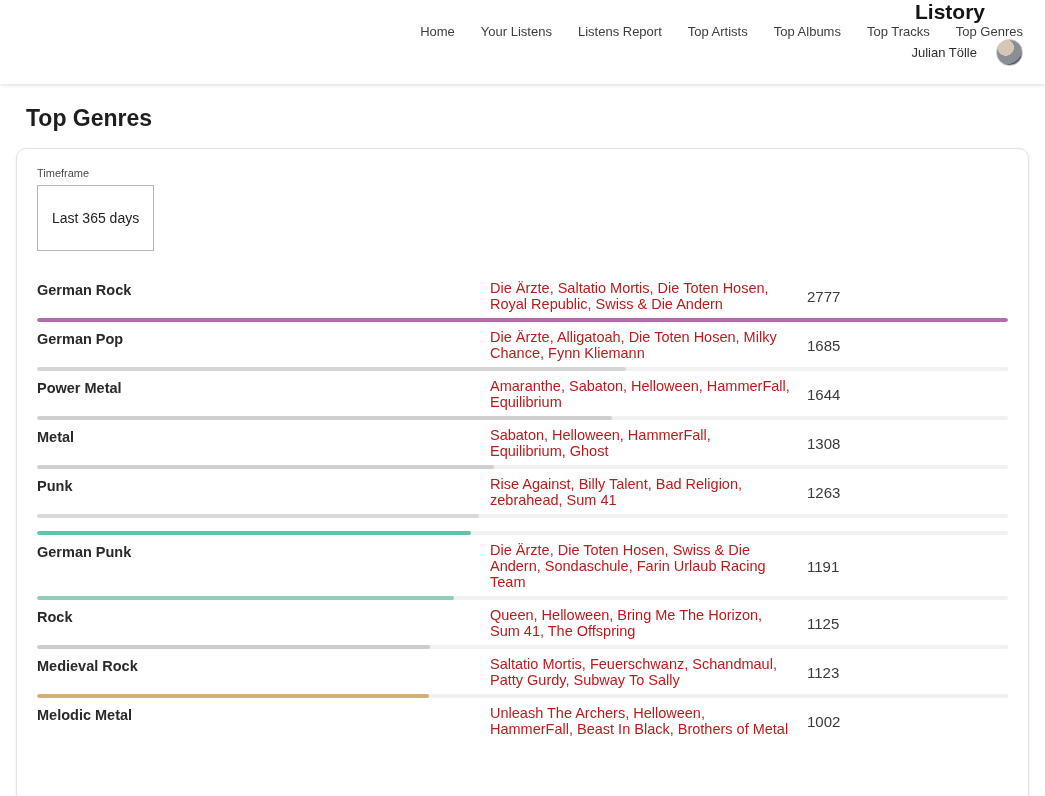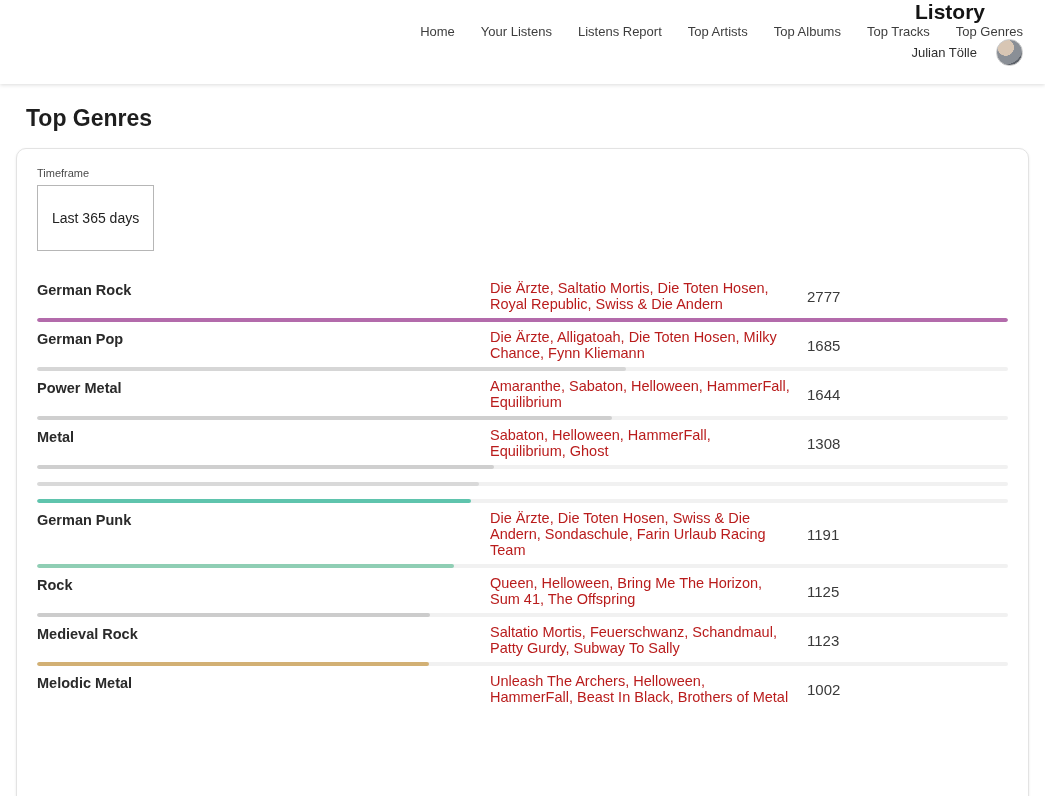--- a/index.html
+++ b/index.html
@@ -177,20 +177,25 @@
     <div class="row-grid">
       <div class="genre-name">Metal</div>
       <div class="genre-artists">Sabaton, Helloween, HammerFall, Equilibrium, Ghost</div>
       <div class="genre-count">1308</div>
     </div>
     <div class="bar-track">
       <div class="bar-fill" style="width: 47.1%; background: rgb(207, 207, 207);"></div>
     </div>
   </div>
       <div class="genre-row">
+    <div class="row-grid">
+      <div class="genre-name">Punk</div>
+      <div class="genre-artists">Rise Against, Billy Talent, Bad Religion, zebrahead, Sum 41</div>
+      <div class="genre-count">1263</div>
+    </div>
     <div class="bar-track">
       <div class="bar-fill" style="width: 45.5%; background: rgb(217, 217, 217);"></div>
     </div>
   </div>
       <div class="genre-row">
     <div class="bar-track">
       <div class="bar-fill" style="width: 44.7%; background: rgb(95, 196, 173);"></div>
     </div>
   </div>
       <div class="genre-row">

